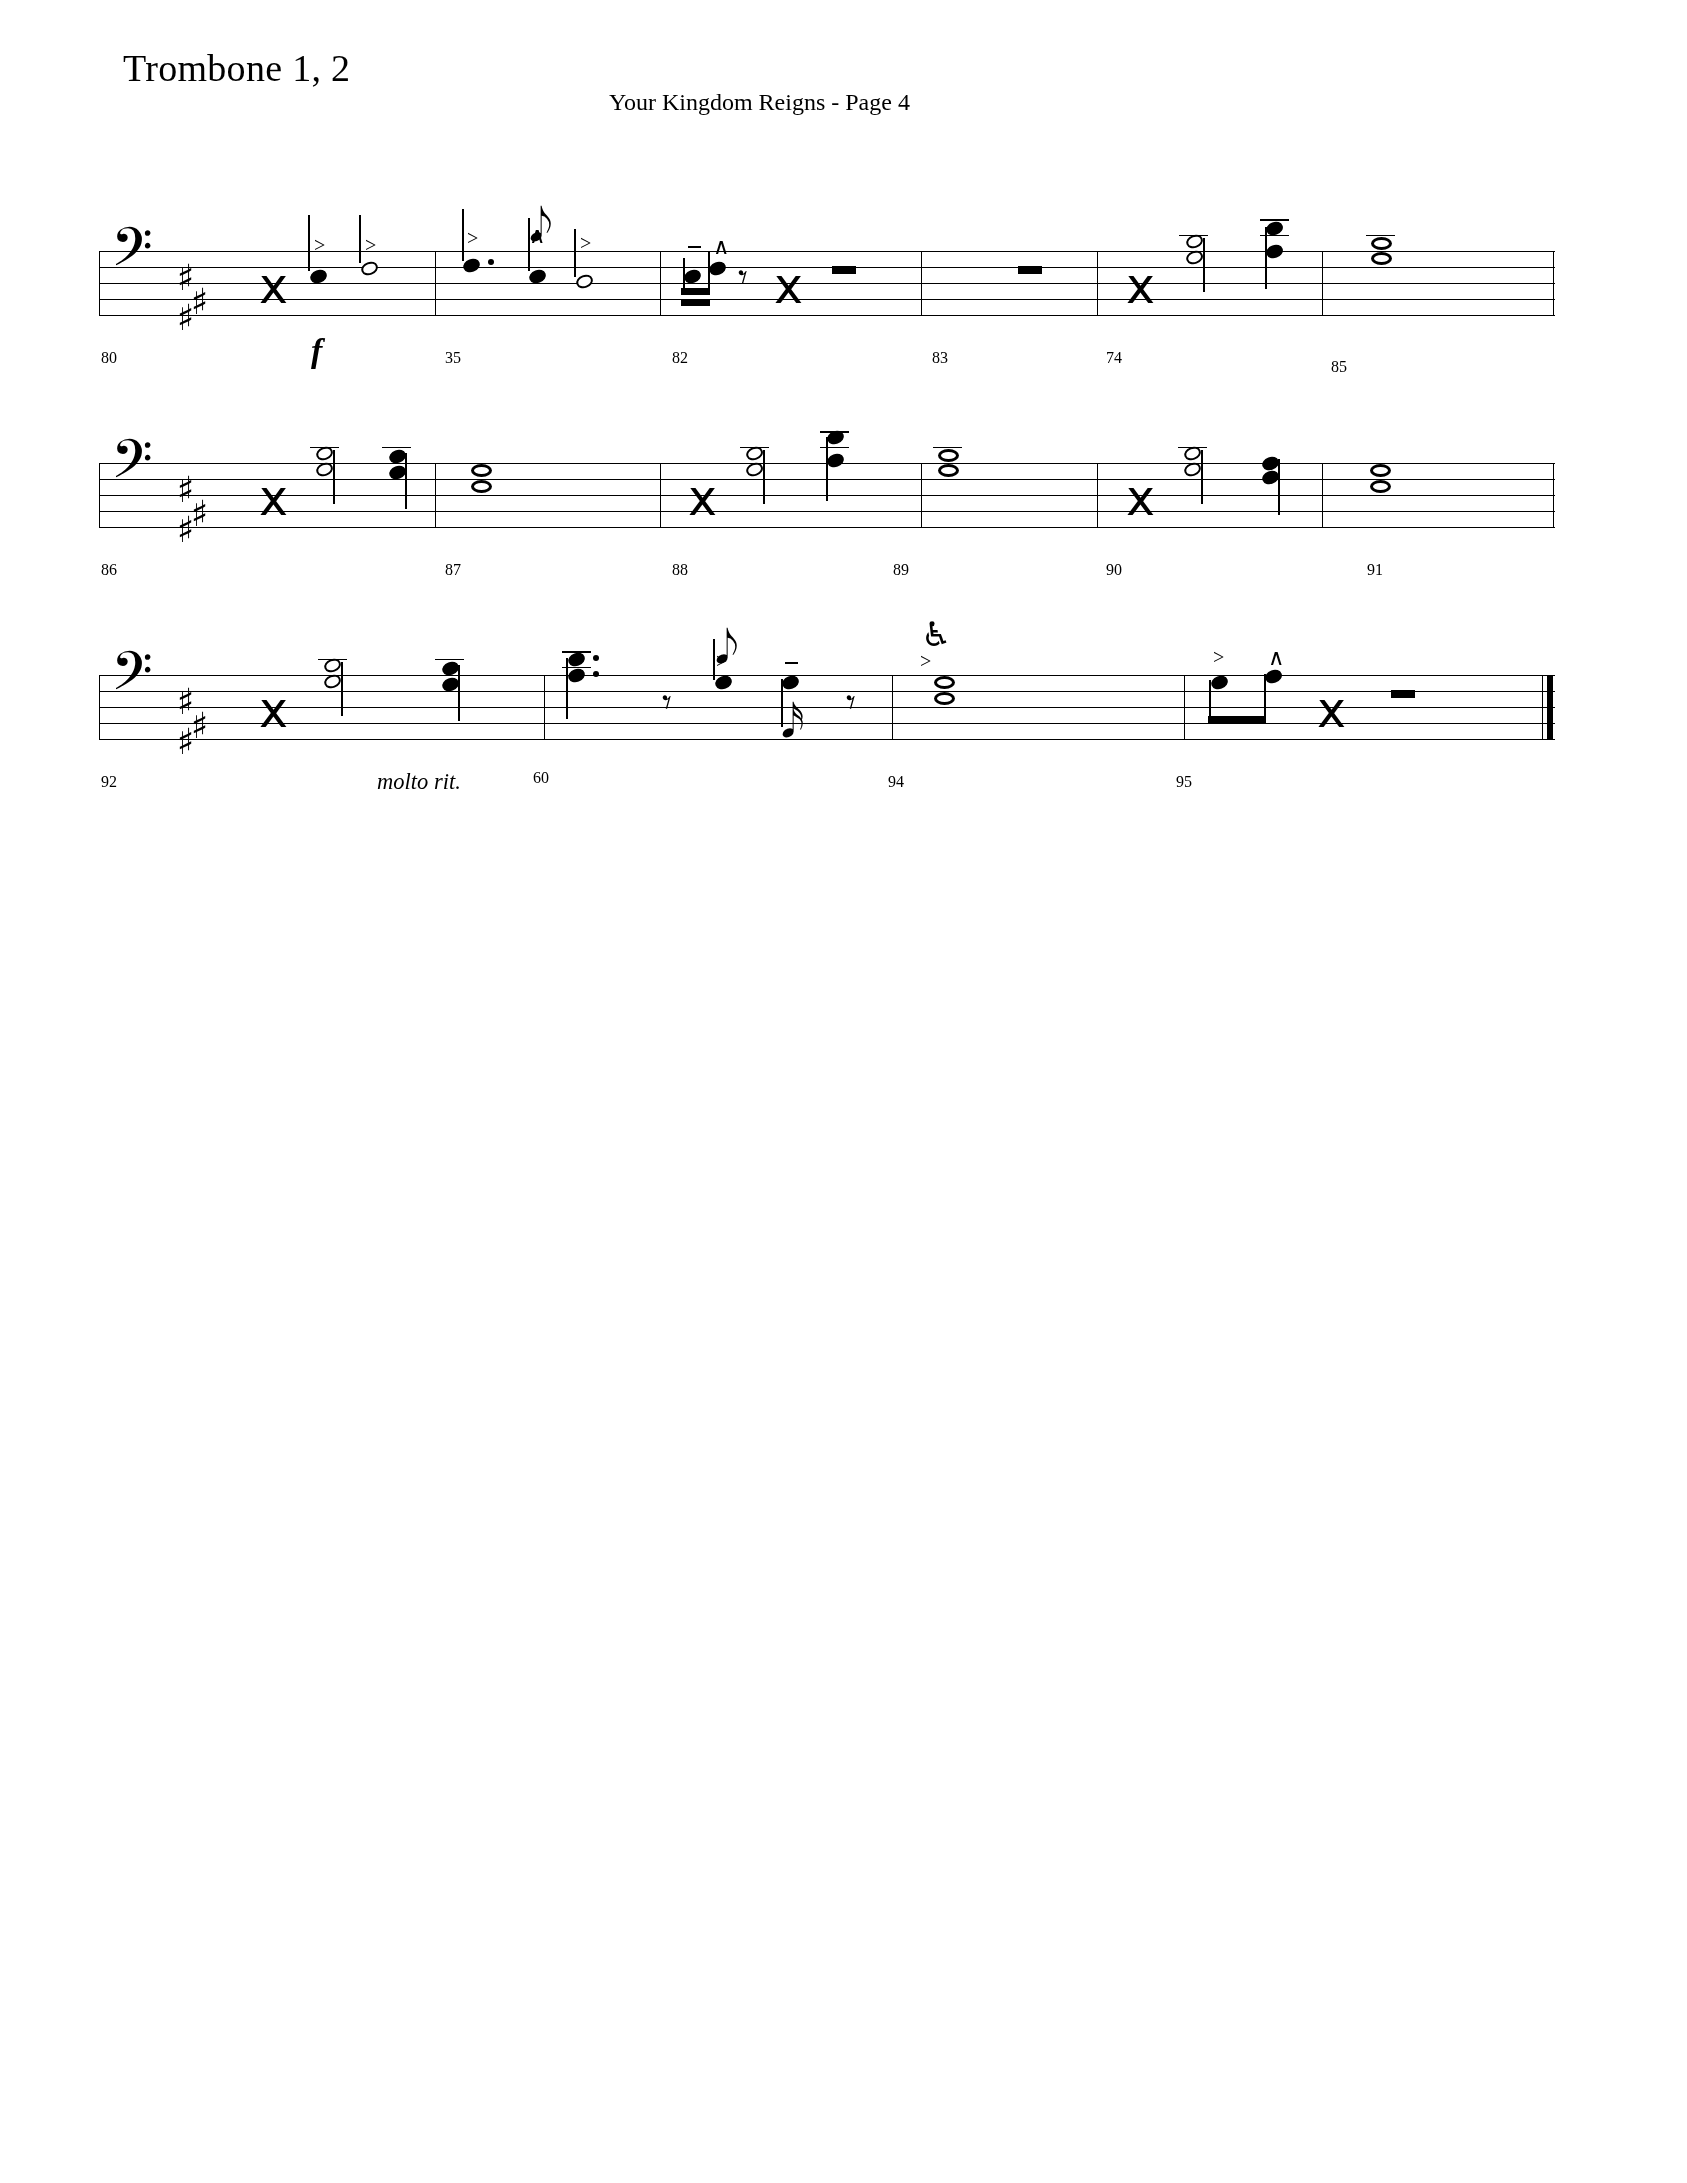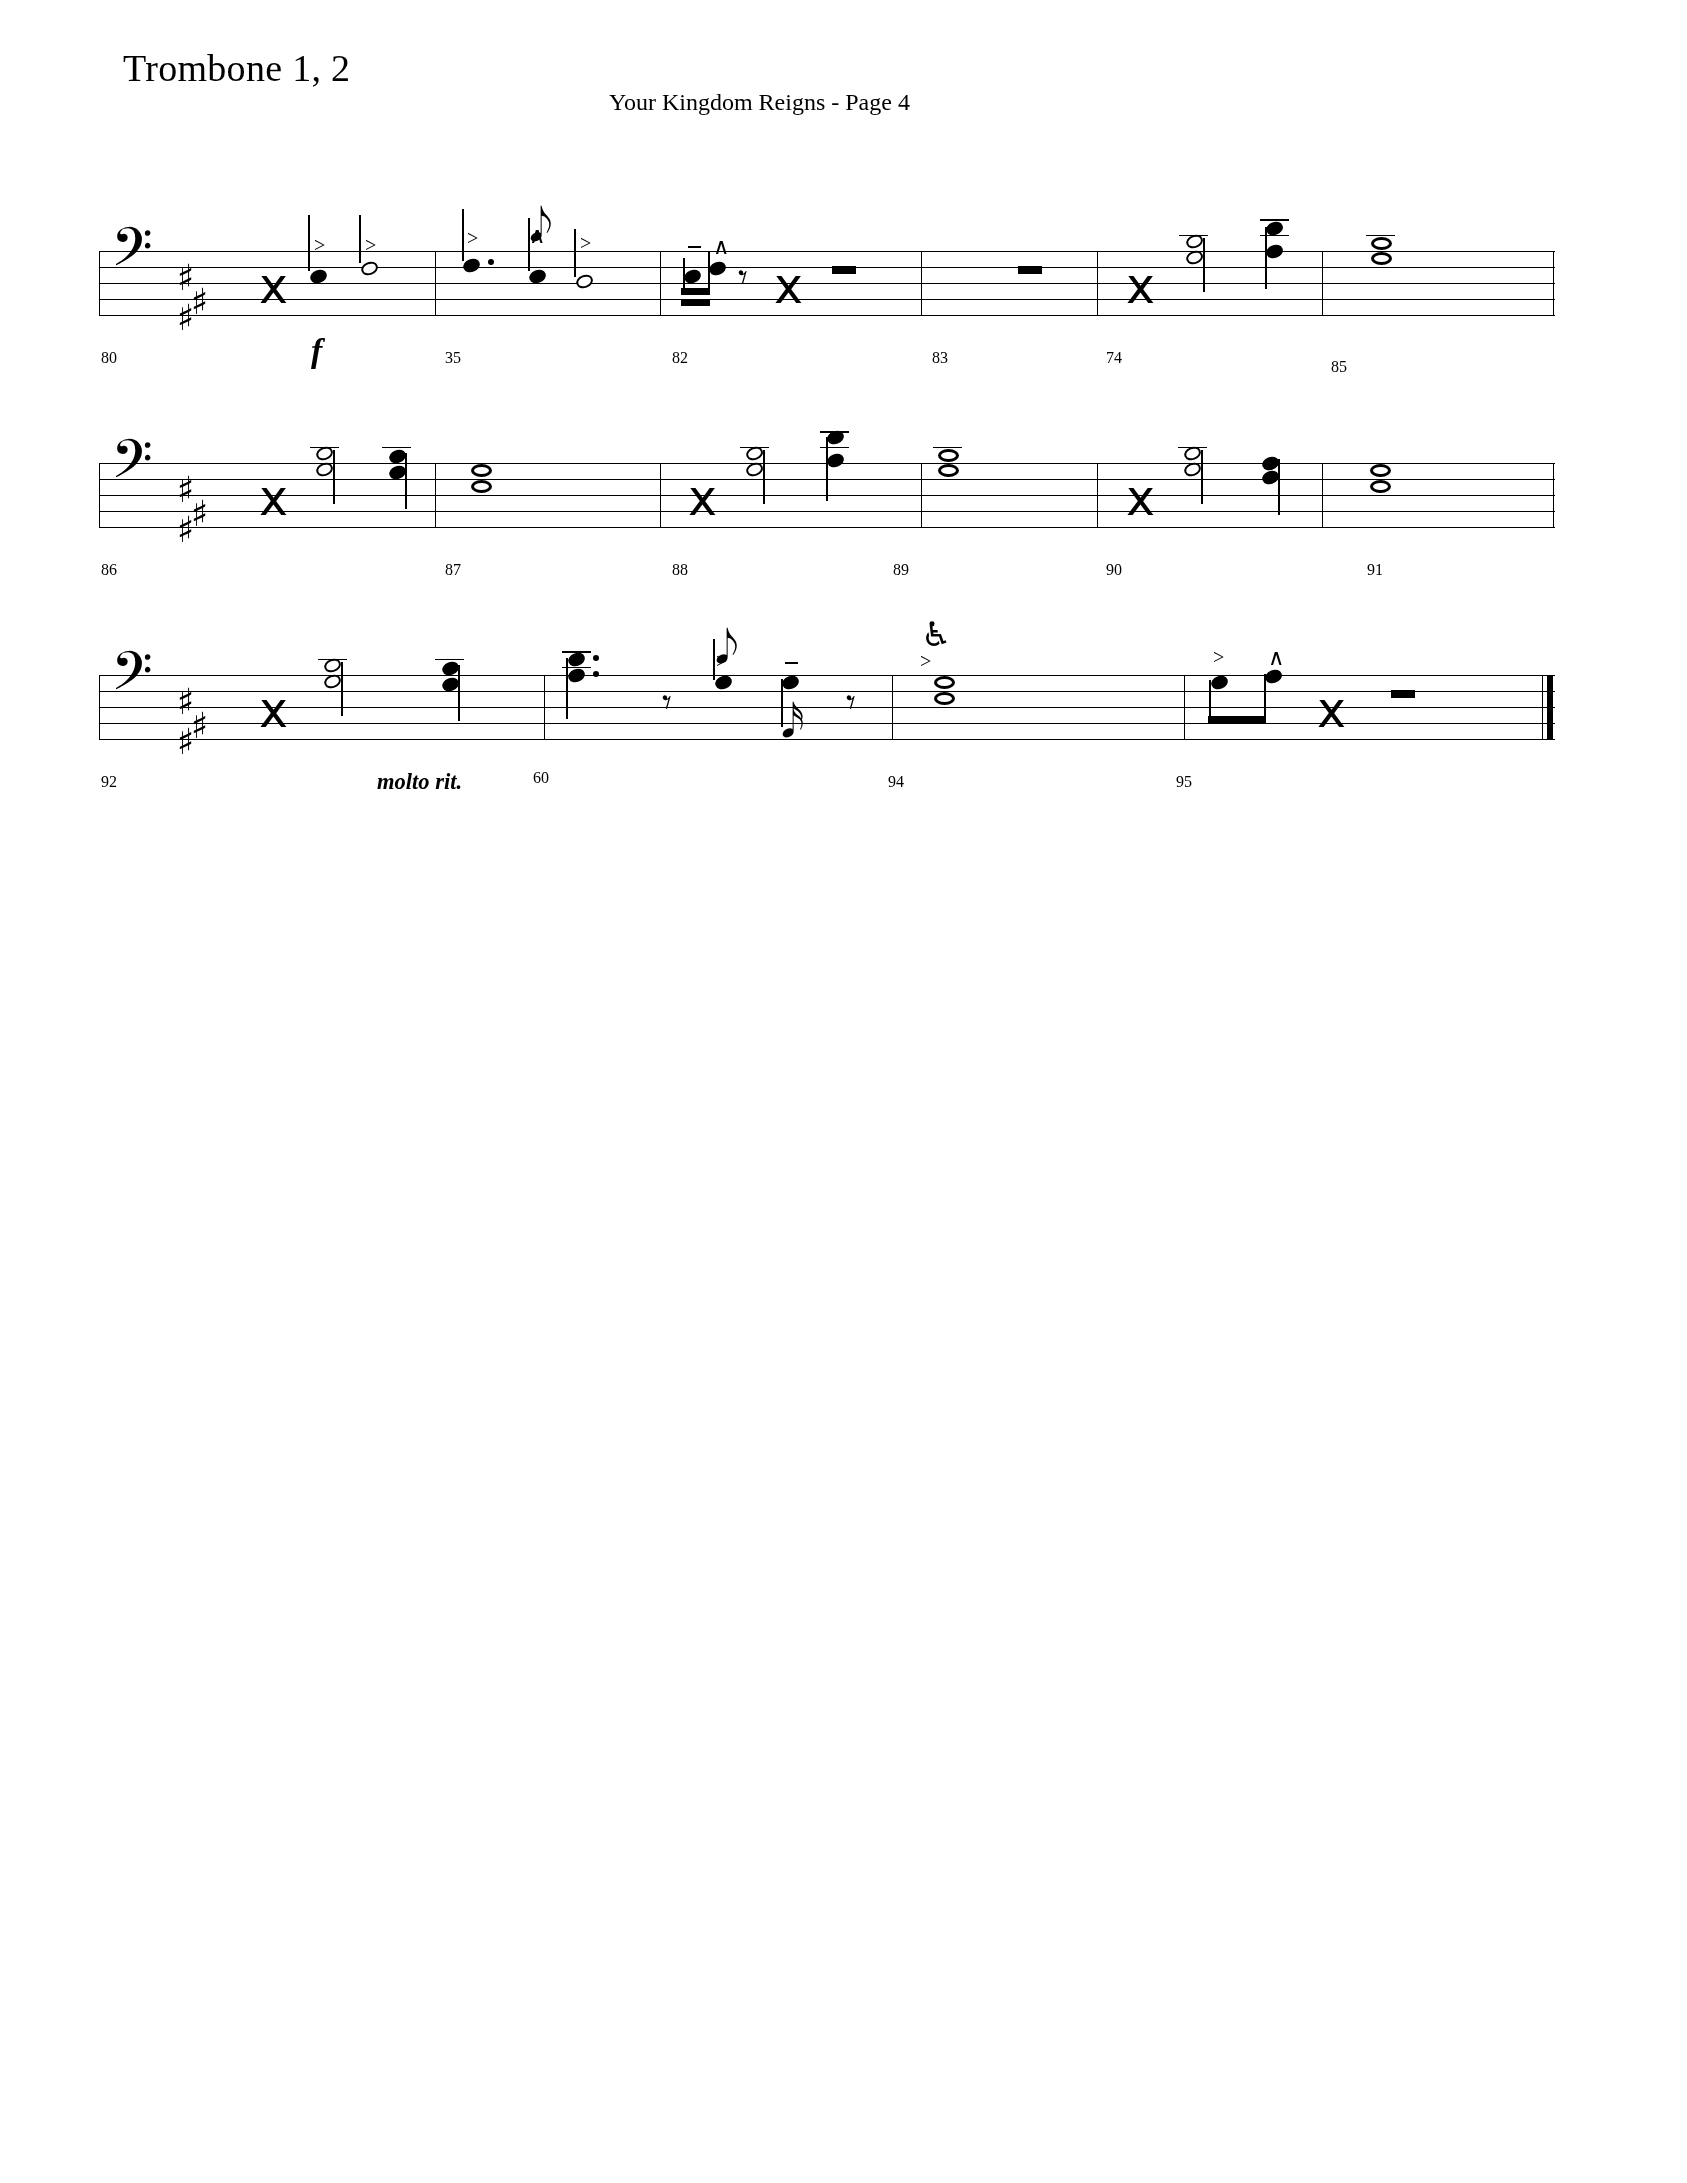--- a/index.html
+++ b/index.html
@@ -199,21 +199,21 @@
     position: absolute;
     font-family: "Liberation Serif", serif;
     font-style: italic;
     font-weight: bold;
     font-size: 34px;
   }
   .tempo-text {
     position: absolute;
     font-family: "Liberation Serif", serif;
     font-style: italic;
-    font-weight: bold;
+    font-weight: normal;
     font-size: 22.5px;
   }
   .measure-number {
     position: absolute;
     font-size: 16px;
     font-family: "Liberation Serif", serif;
   }
 </style>
 </head>
 <body>

